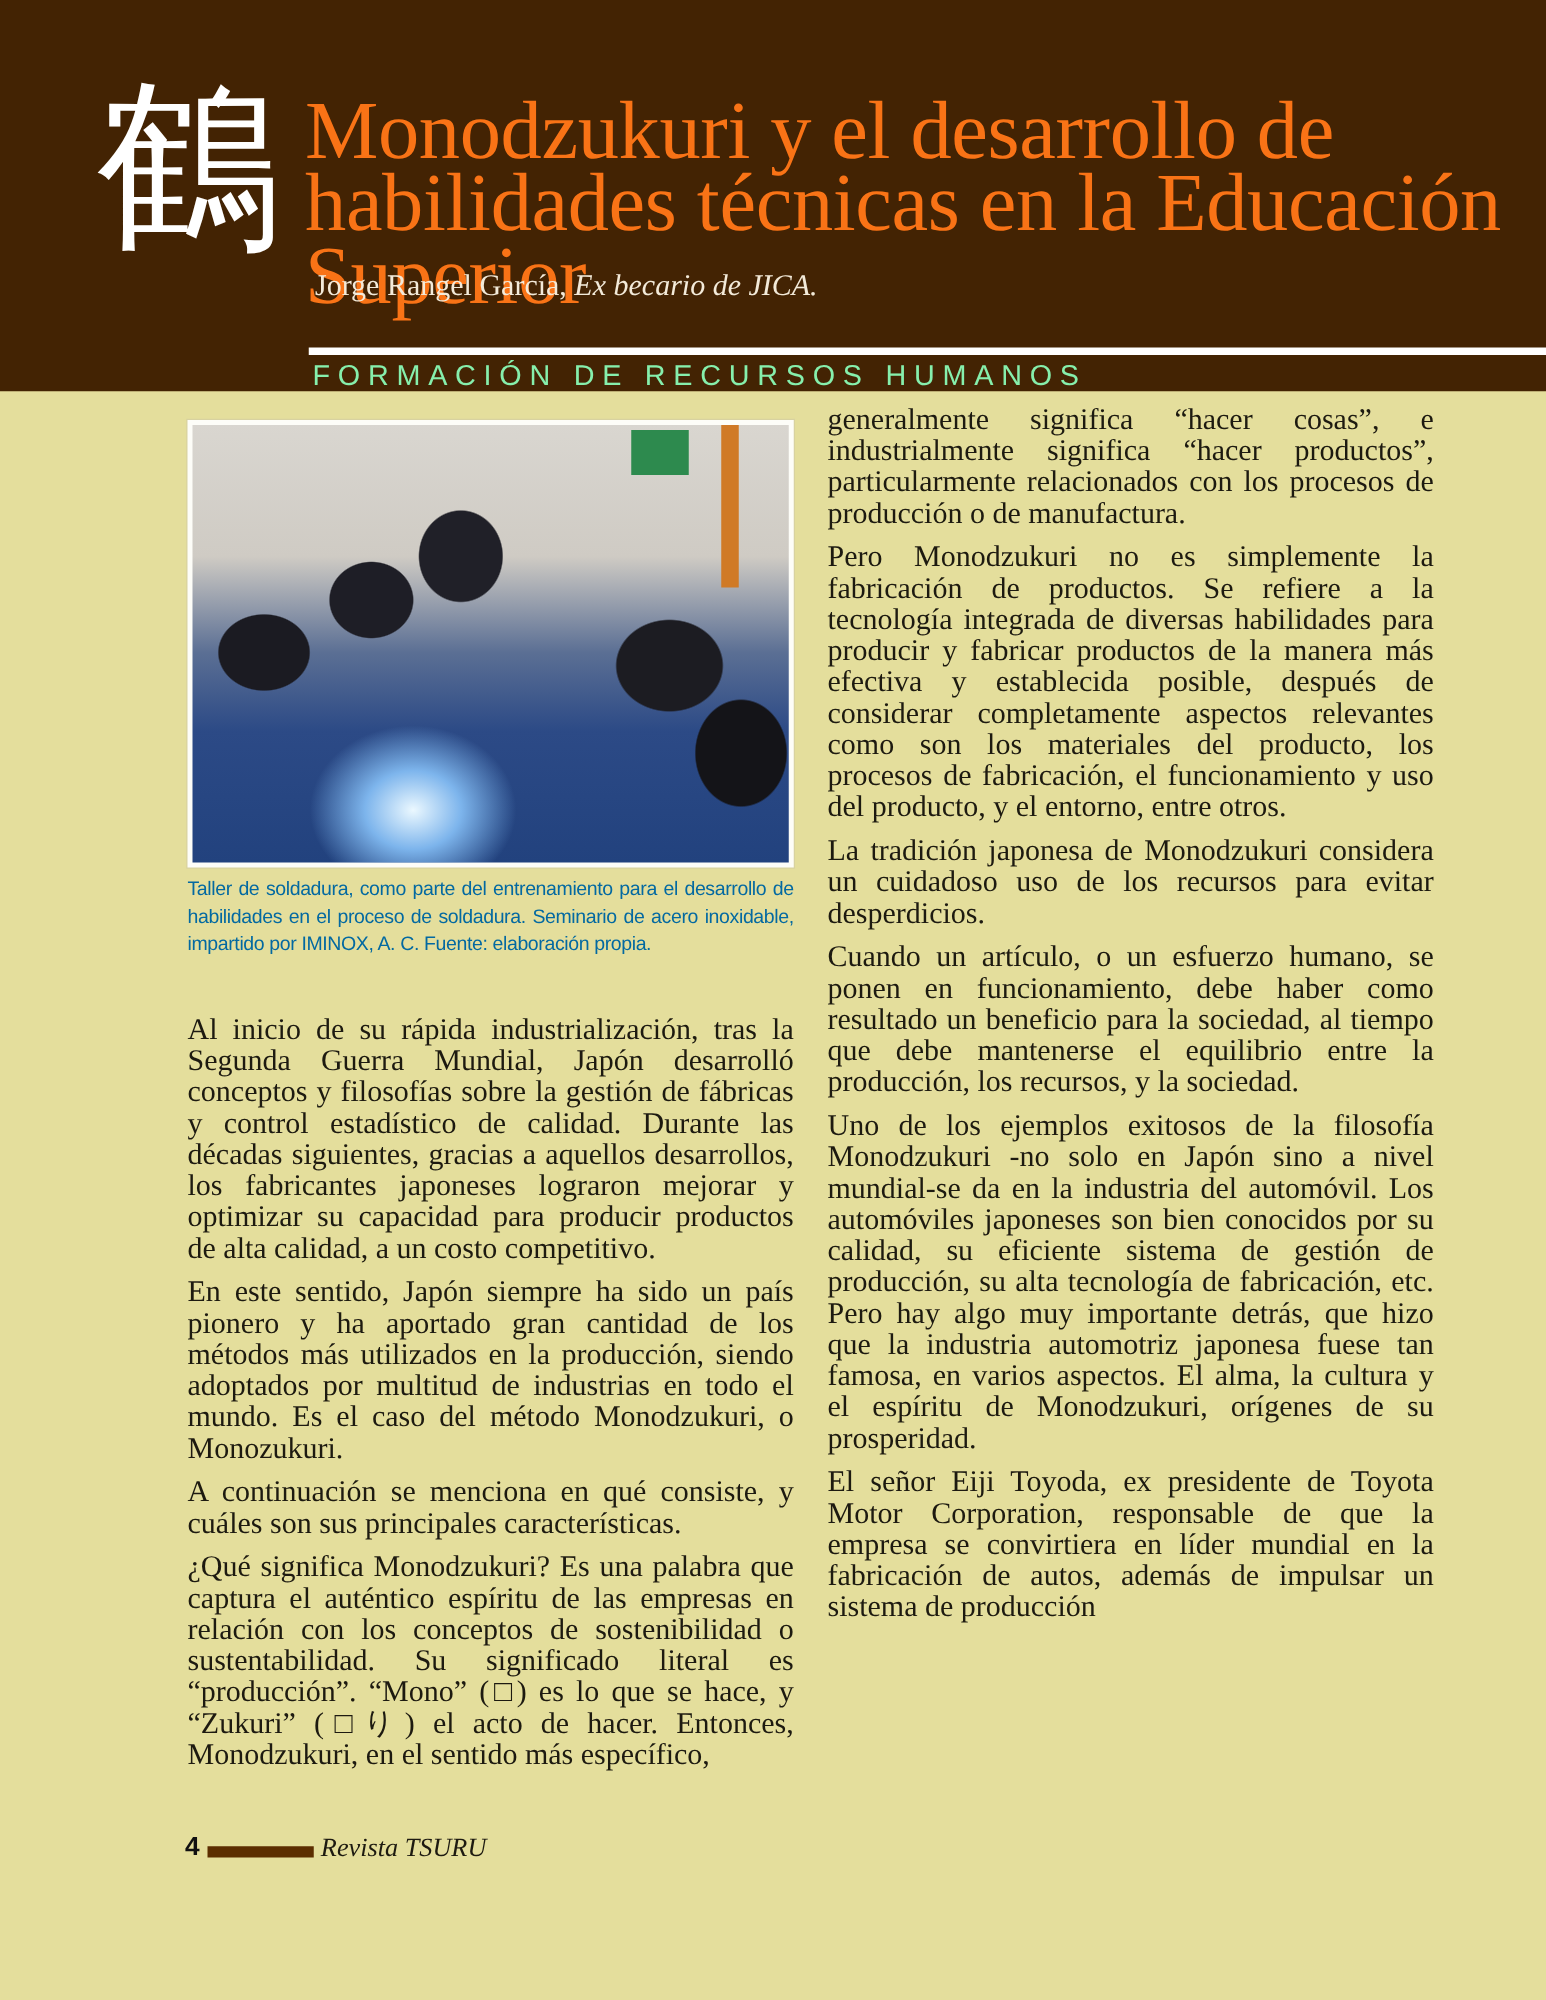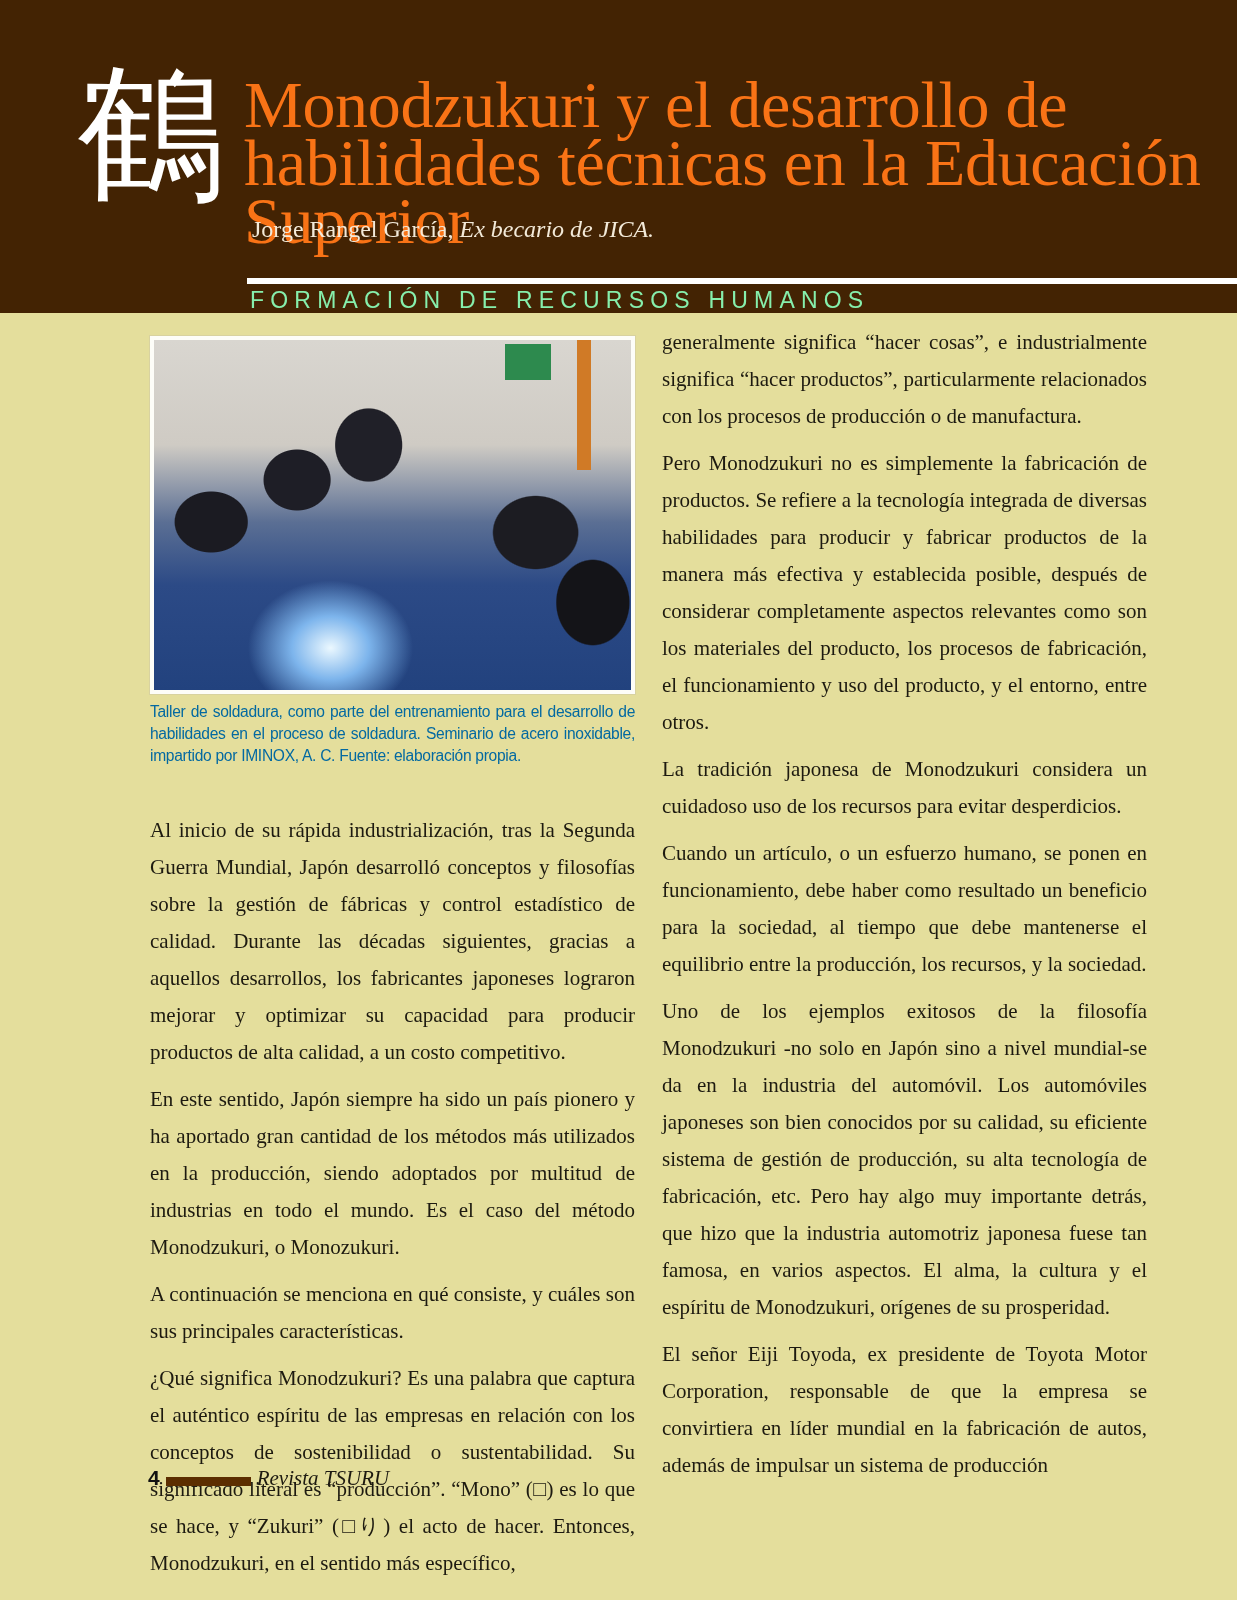--- a/index.html
+++ b/index.html
@@ -67,21 +67,21 @@
     position: absolute; right: 40px; top: 0; width: 14px; height: 130px; background: #d07a26;
   }
   .caption {
     position: absolute; left: 150px; top: 701px; width: 485px;
     font-family: "Liberation Sans", sans-serif;
     font-size: 15.6px; line-height: 22px; color: #0369a1;
     text-align: justify; letter-spacing: -0.3px;
   }
   .col {
     position: absolute; width: 485px;
-    font-size: 21px; line-height: 37px; text-align: justify; font-family: Liberation Serif, serif;
+    font-size: 24px; line-height: 25px; text-align: justify; font-family: Liberation Serif, serif;
   }
   .col p { margin-bottom: 10px; }
   .col-left { left: 150px; top: 812px; }
   .col-right { left: 662px; top: 324px; width: 485px; }
   .col-right p.gap { }
   .footer {
     position: absolute; left: 148px; top: 1463px; height: 30px;
     display: flex; align-items: center;
   }
   .page-num {

